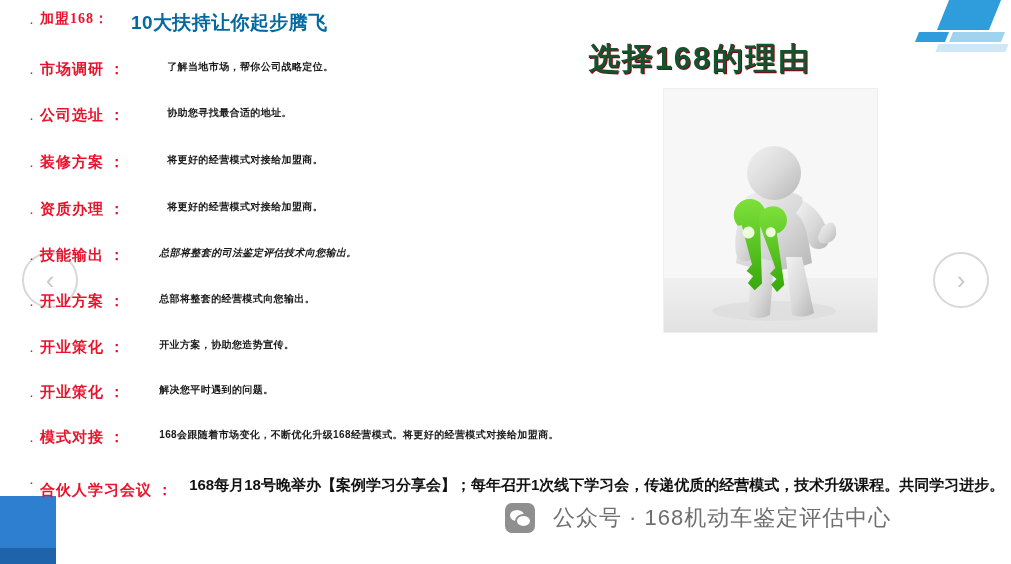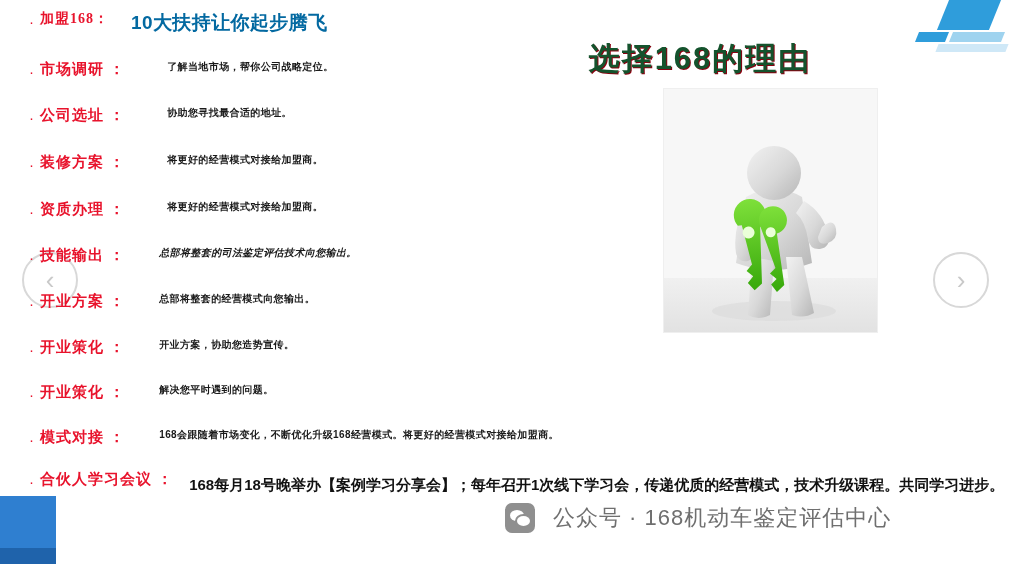--- a/index.html
+++ b/index.html
@@ -205,21 +205,21 @@
     </div>
 
     <div class="row" style="position:absolute;left:8px;top:428px;">
       <span class="bullet">·</span>
       <span class="label">模式对接 ：</span>
       <span class="desc" style="margin-left:34px;">168会跟随着市场变化，不断优化升级168经营模式。将更好的经营模式对接给加盟商。</span>
     </div>
 
     <div class="row" style="position:absolute;left:8px;top:470px;width:990px;">
       <span class="bullet">·</span>
-      <div style="display:flex;align-items:flex-start;">
+      <div style="display:flex;align-items:flex-end;">
         <span class="label">合伙人学习会议 ：</span>
         <span class="desc-wrap" style="margin-left:16px;width:820px;display:block;">168每月18号晚举办【案例学习分享会】；每年召开1次线下学习会，传递优质的经营模式，技术升级课程。共同学习进步。</span>
       </div>
     </div>
 
   </div>
 
   <div class="footer">
     <span class="wechat"></span>
     <span>公众号 · 168机动车鉴定评估中心</span>

